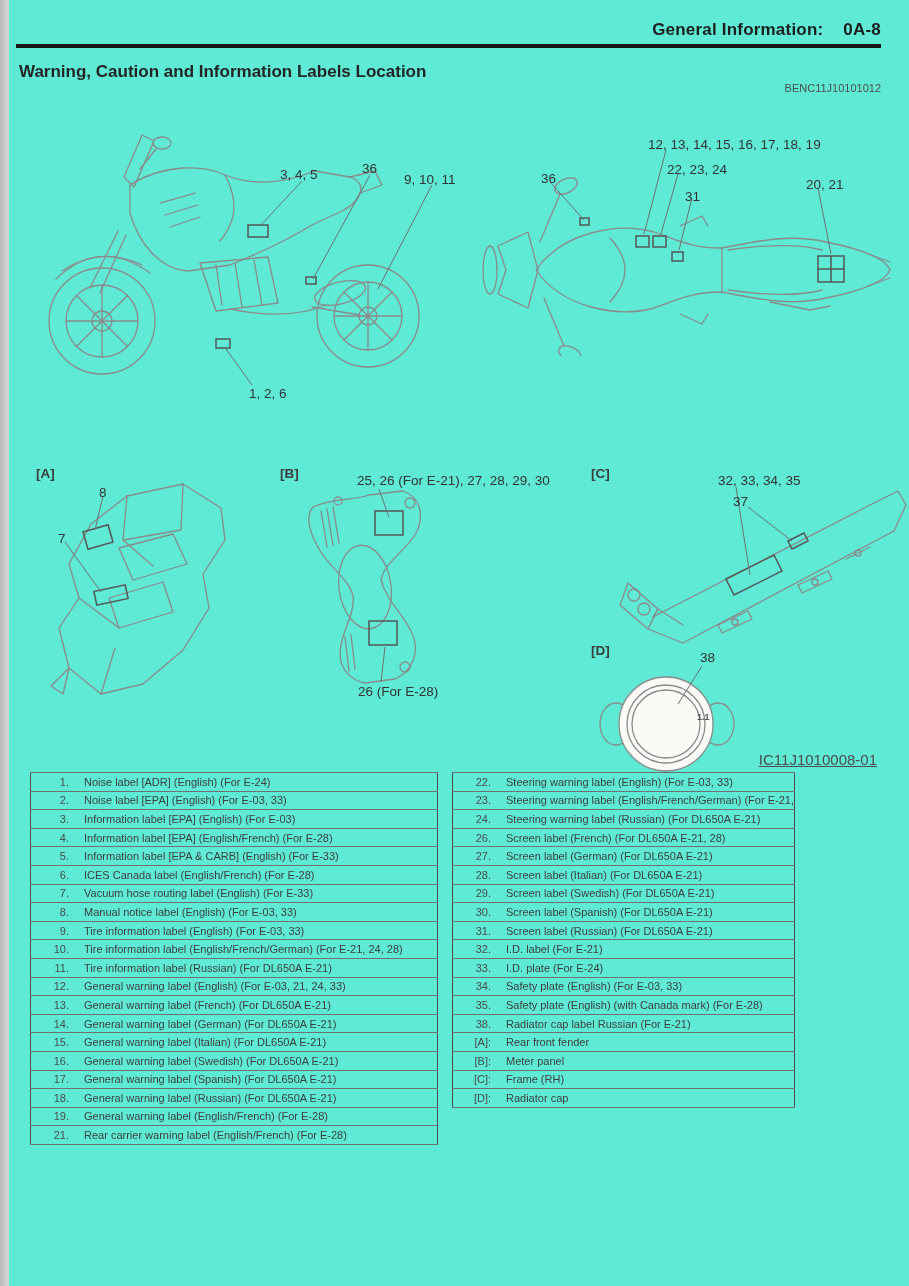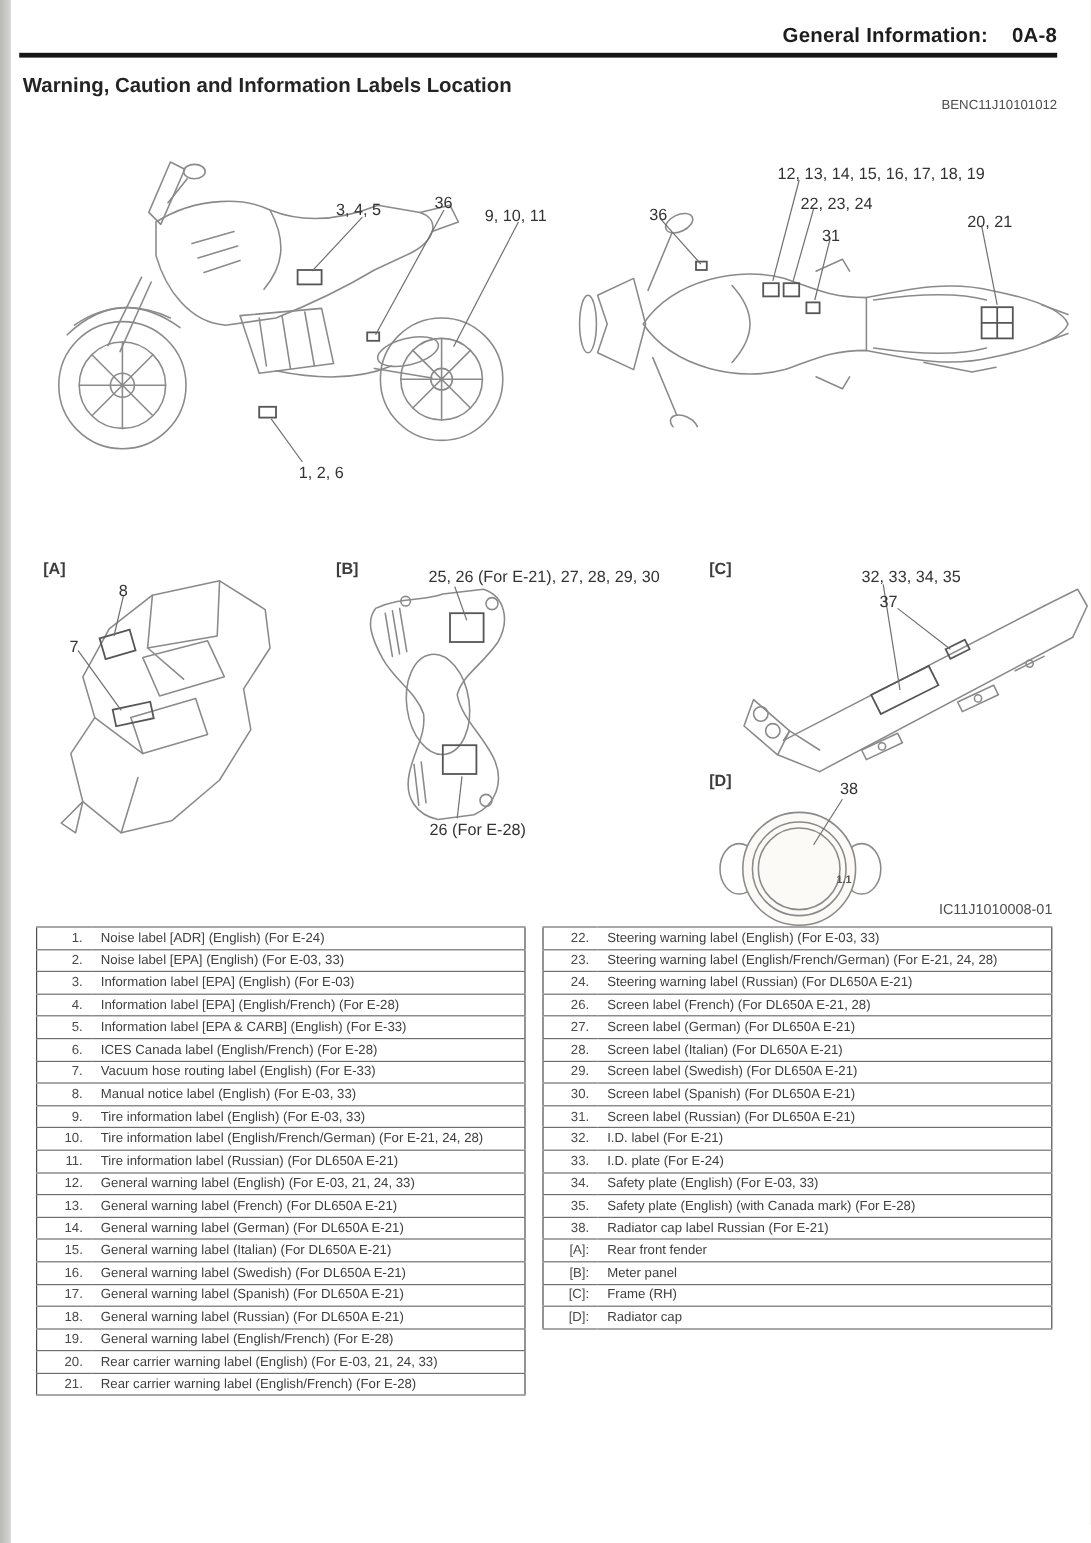--- a/index.html
+++ b/index.html
@@ -1,48 +1,48 @@
 <!DOCTYPE html>
 <html><head>
 <meta charset="utf-8">
 <style>
   html,body{margin:0;padding:0;background:#e8e8e6;}
   .page{
     position:relative;
     width:909px;height:1286px;
-    background:#ffffff;
+    background:#5eead4;
     font-family:"Liberation Sans","DejaVu Sans",sans-serif;
     color:#383838;
     overflow:hidden;
   }
   .scan-edge{position:absolute;left:0;top:0;width:9px;height:1286px;
     background:linear-gradient(90deg,#b9b9b7,#d6d6d3);}
   .hdr{position:absolute;top:20px;right:28px;text-align:right;
     font-size:17px;font-weight:bold;color:#1d1d1d;letter-spacing:.2px;}
   .hdr .gap{display:inline-block;width:20px;}
   .hdr-rule{position:absolute;left:16px;right:28px;top:44px;height:4px;background:#161616;}
   .title{position:absolute;left:19px;top:62px;font-size:17px;font-weight:bold;color:#242424;}
   .code{position:absolute;font-size:11px;color:#4d4d4d;text-align:center;}
   .code.doc{right:28px;top:82px;}
-  .code.fig{right:32px;top:751px;font-size:12px;}
+  .code.fig{right:32px;top:751px;font-size:15px;text-decoration:underline;}
   .callout{position:absolute;font-size:13.5px;color:#333;white-space:nowrap;}
   .sect-tag{position:absolute;font-size:13.5px;font-weight:600;color:#3c3c3c;}
-  .cap-mark{position:absolute;font-size:9px;font-weight:bold;color:#555;margin-top:16px;}
+  .cap-mark{position:absolute;font-size:9px;font-weight:bold;color:#555;}
   svg.fig{position:absolute;}
   svg .art{stroke:#8a8a8a;fill:none;stroke-width:1.3;stroke-linejoin:round;stroke-linecap:round;}
   svg .lbl{stroke:#565656;fill:none;stroke-width:1.5;}
   svg .leader{stroke:#6f6f6f;fill:none;stroke-width:1;}
   table.labels{position:absolute;top:772px;border-collapse:collapse;table-layout:fixed;
     font-size:11px;color:#3e3e3e;border:1.5px solid #4c4c4c;}
   table.labels td{border-top:1px solid #707070;border-bottom:1px solid #707070;
     height:17.6px;padding:0;line-height:12px;white-space:nowrap;overflow:hidden;}
   table.labels td.num{width:38px;text-align:right;padding-right:7px;color:#4a4a4a;}
   table.labels td.desc{padding-left:8px;}
   table.left{left:30px;width:408px;}
-  table.right{left:452px;width:425px;}
+  table.right{left:452px;width:343px;}
 </style>
 </head>
 <body>
 
 <div class="page">
   <div class="scan-edge"></div>
 
   <div class="hdr">
     <span>General Information:</span><span class="gap"></span><span>0A-8</span>
   </div>
@@ -292,24 +292,20 @@
         </tr>
         <tr>
           <td class="num">18.</td>
           <td class="desc">General warning label (Russian) (For DL650A E-21)</td>
         </tr>
         <tr>
           <td class="num">19.</td>
           <td class="desc">General warning label (English/French) (For E-28)</td>
         </tr>
         <tr>
-          <td class="num">20.</td>
-          <td class="desc">Rear carrier warning label (English) (For E-03, 21, 24, 33)</td>
-        </tr>
-        <tr>
           <td class="num">21.</td>
           <td class="desc">Rear carrier warning label (English/French) (For E-28)</td>
         </tr>
       </tbody>
   </table>
   <table class="labels right">
     <tbody id="tbody-right">
         <tr>
           <td class="num">22.</td>
           <td class="desc">Steering warning label (English) (For E-03, 33)</td>

